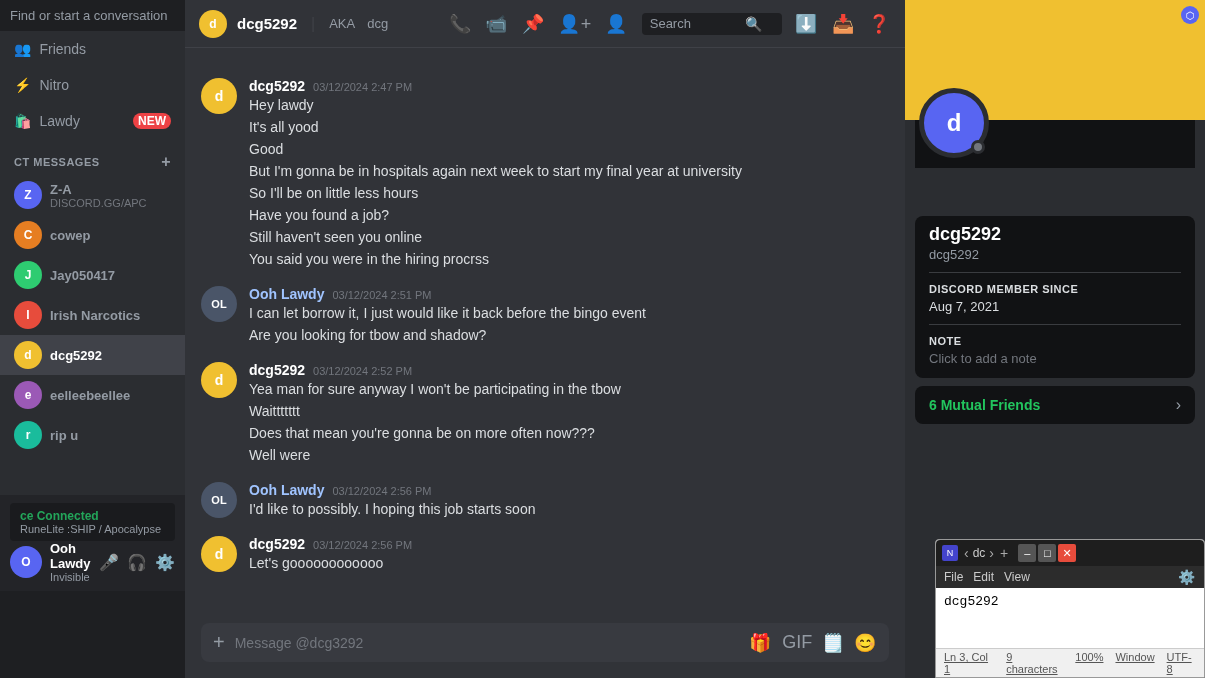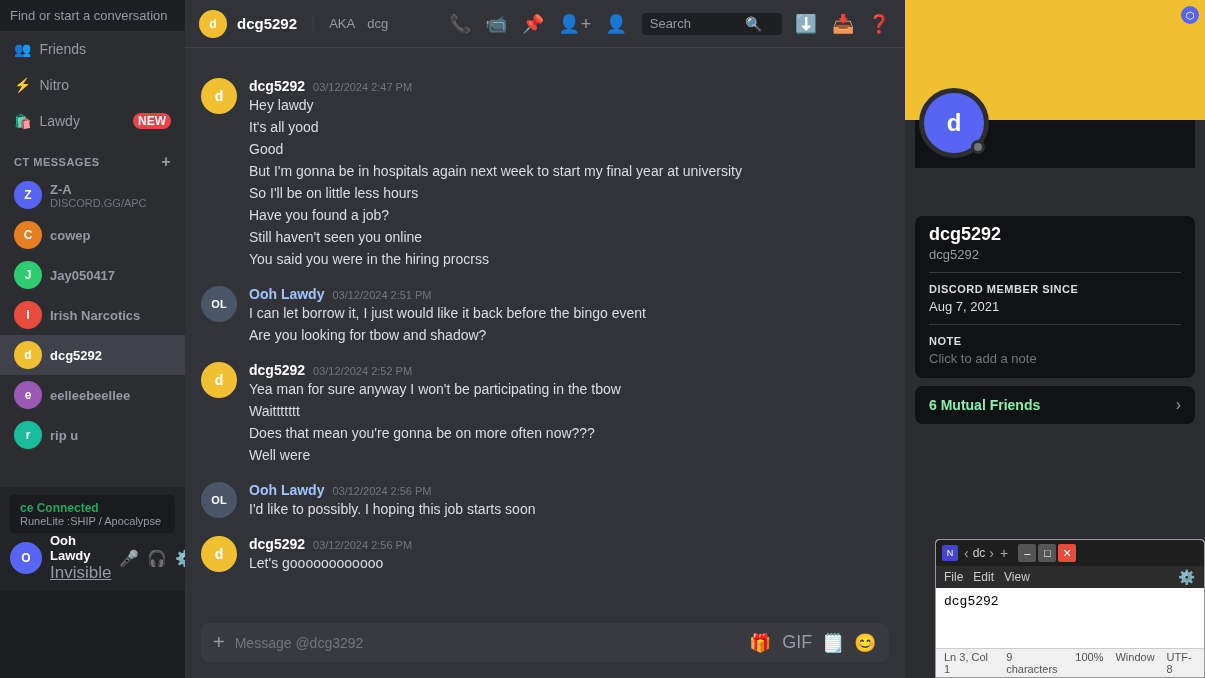--- a/index.html
+++ b/index.html
@@ -80,21 +80,21 @@
       padding: 6px 10px;
       border-radius: 4px;
     }
     .voice-title { color: #23a55a; font-size: 12px; font-weight: 600; }
     .voice-sub { color: #949ba4; font-size: 11px; }
     .user-controls {
       display: flex; align-items: center; gap: 8px;
     }
     .user-info { display: flex; flex-direction: column; flex: 1; }
     .user-name { font-size: 13px; color: #fff; font-weight: 600; }
-    .user-status { font-size: 17px; color: #949ba4; text-decoration: underline; }
+    .user-status { font-size: 11px; color: #949ba4; }
     .ctrl-icon { color: #949ba4; font-size: 16px; cursor: pointer; }
 
     
     .chat-area {
       flex: 1;
       background: #313338;
       display: flex;
       flex-direction: column;
       height: 678px;
       min-width: 0;
@@ -237,21 +237,21 @@
     .profile-section-value { color: #dbdee1; font-size: 13px; }
     .profile-note { color: #72767d; font-size: 13px; cursor: pointer; }
     .profile-mutual {
       display: flex; align-items: center; justify-content: space-between;
       background: #111214;
       border-radius: 8px;
       padding: 10px 14px;
       margin: 8px 10px 0;
       cursor: pointer;
     }
-    .profile-mutual-text { color: #86efac; font-size: 14px; font-weight: 600; }
+    .profile-mutual-text { color: #22c55e; font-size: 14px; font-weight: 600; }
     .profile-mutual-chevron { color: #949ba4; font-size: 16px; }
 
     
     .notepad-window {
       position: absolute;
       bottom: 0;
       right: 0;
       width: 270px;
       background: #f0f0f0;
       border: 1px solid #999;
@@ -307,20 +307,21 @@
       color: #000;
     }
     .notepad-status {
       background: #f0f0f0;
       border-top: 1px solid #ccc;
       padding: 2px 8px;
       font-size: 11px;
       color: #555;
       display: flex;
       gap: 12px;
+      text-decoration: underline;
     }
 
     ::-webkit-scrollbar { width: 4px; }
     ::-webkit-scrollbar-track { background: transparent; }
     ::-webkit-scrollbar-thumb { background: #1a1b1e; border-radius: 2px; }
   </style>
 </head>
 <body>
 
 <div class="sidebar">

